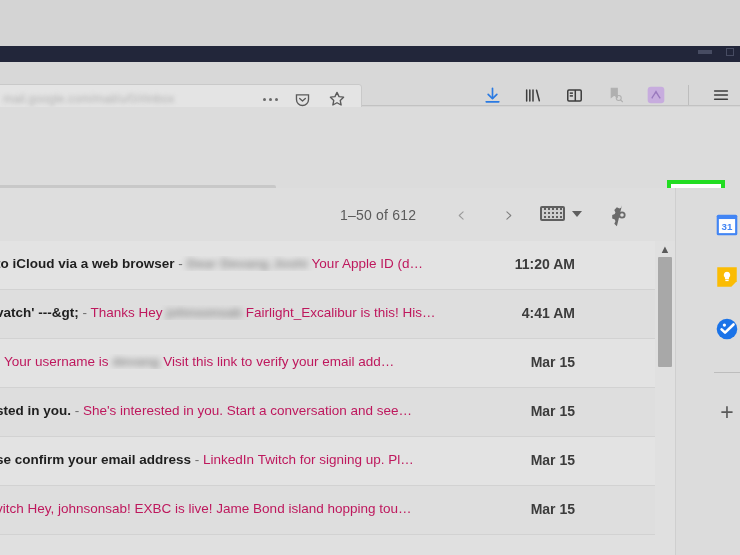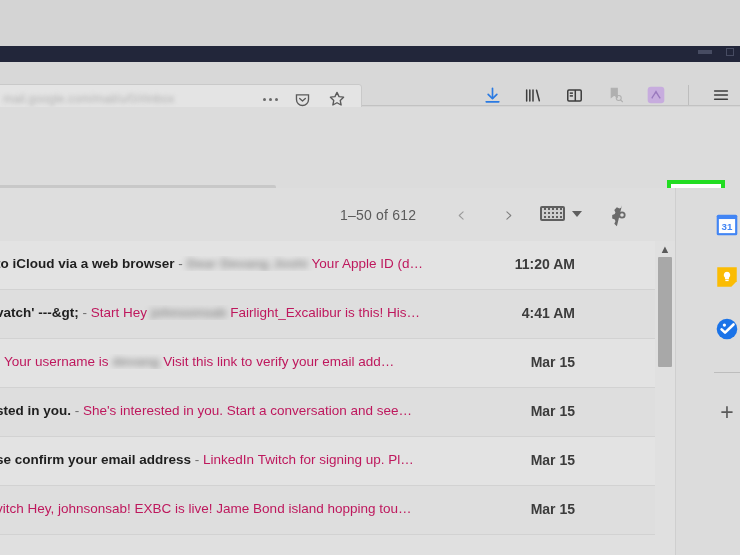--- a/index.html
+++ b/index.html
@@ -391,21 +391,21 @@
 
     <div class="row">
       <span class="row-text">
         <span class="subj">to iCloud via a web browser</span><span class="dash"> - </span><span class="blurred">Dear Devang Joshi</span><span class="snip"> Your Apple ID (d…</span>
       </span>
       <span class="row-date">11:20 AM</span>
     </div>
 
     <div class="row alt">
       <span class="row-text">
-        <span class="subj">vatch' ---&amp;gt;</span><span class="dash"> - </span><span class="snip">Start Hey </span><span class="blurred">johnsonsab</span><span class="snip"> Fairlight_Excalibur is this! His…</span>
+        <span class="subj">vatch' ---&amp;gt;</span><span class="dash"> - </span><span class="snip">Thanks Hey </span><span class="blurred">johnsonsab</span><span class="snip"> Fairlight_Excalibur is this! His…</span>
       </span>
       <span class="row-date">4:41 AM</span>
     </div>
 
     <div class="row">
       <span class="row-text">
         <span class="dash">- </span><span class="snip">Your username is </span><span class="blurred">devang</span><span class="snip"> Visit this link to verify your email add…</span>
       </span>
       <span class="row-date">Mar 15</span>
     </div>

